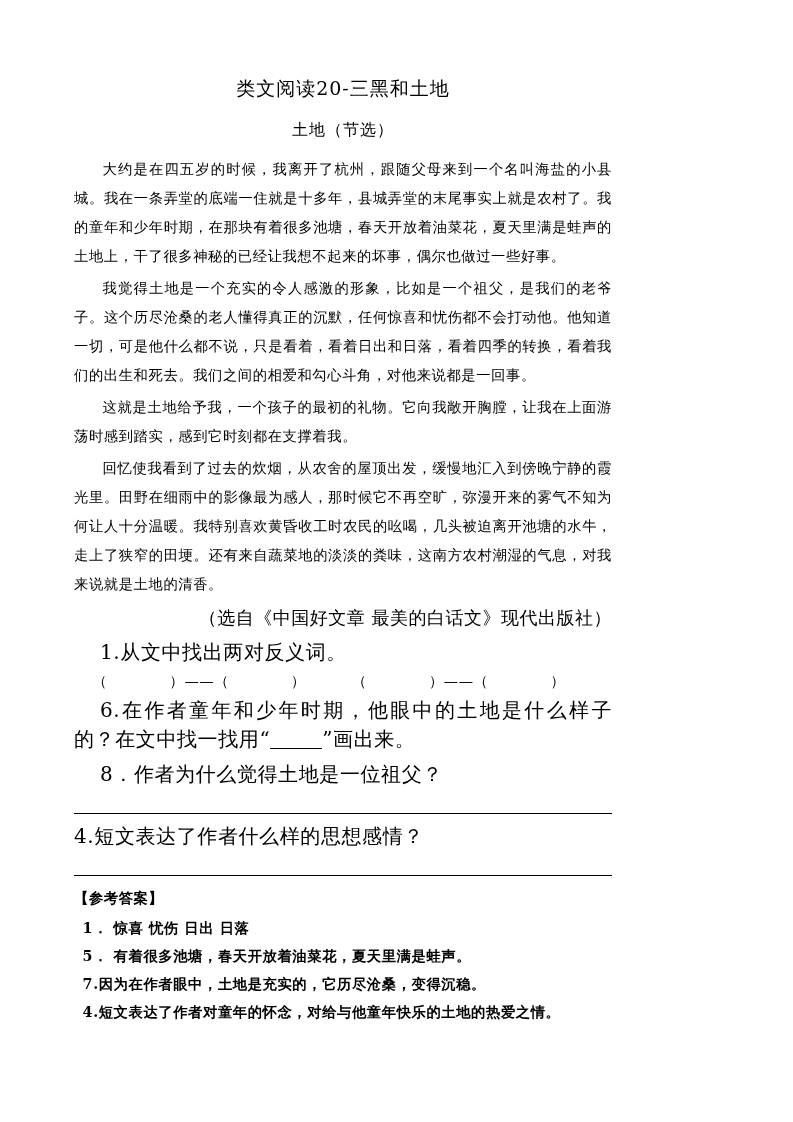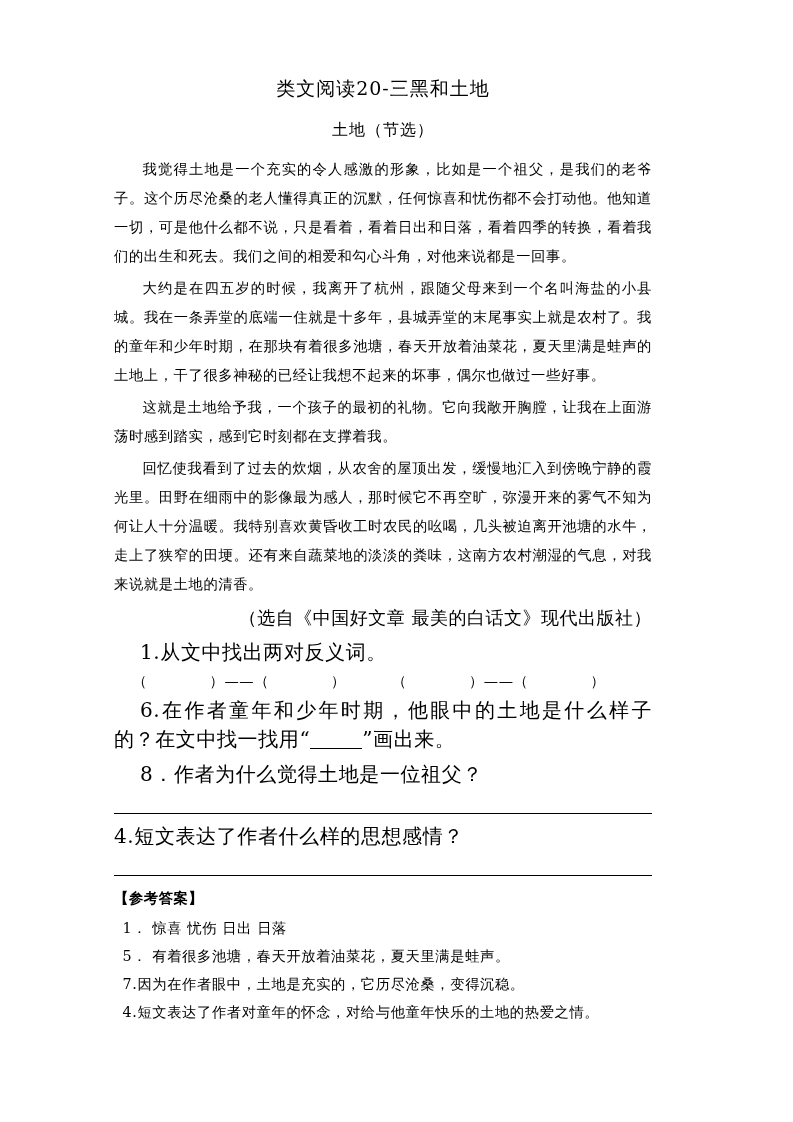--- a/index.html
+++ b/index.html
@@ -13,21 +13,20 @@
     font-family: "Liberation Serif", "DejaVu Serif", serif;
     color: #000000;
     position: relative;
     overflow: hidden;
   }
   .page {
     box-sizing: border-box;
     width: 697px;
     height: 1122px;
     padding: 62px 85px 40px 74px;
-    margin-left: 40px;
   }
   .doc-title {
     text-align: center;
     font-size: 19px;
     font-weight: 400;
     letter-spacing: 1px;
     margin: 14px 0 18px 0;
     font-family: "DejaVu Serif", "Liberation Serif", serif;
   }
   .sub-title {
@@ -103,35 +102,36 @@
     font-family: "DejaVu Sans", "Liberation Sans", sans-serif;
     font-weight: 700;
   }
   .ans-line {
     font-size: 14.3px;
     line-height: 28px;
     margin: 0;
     letter-spacing: 0.6px;
     text-indent: 0.6em;
     font-family: "DejaVu Serif", "Liberation Serif", serif;
+    font-weight: bold;
   }
   .spacer-sm { height: 6px; }
   .spacer-md { height: 14px; }
 </style>
 </head>
 <body>
 
 <div class="page">
 
   <h1 class="doc-title">类文阅读20-三黑和土地</h1>
 
   <h2 class="sub-title">土地（节选）</h2>
 
+  <p class="body-para">大约是在四五岁的时候，我离开了杭州，跟随父母来到一个名叫海盐的小县城。我在一条弄堂的底端一住就是十多年，县城弄堂的末尾事实上就是农村了。我的童年和少年时期，在那块有着很多池塘，春天开放着油菜花，夏天里满是蛙声的土地上，干了很多神秘的已经让我想不起来的坏事，偶尔也做过一些好事。</p>
   <p class="body-para">我觉得土地是一个充实的令人感激的形象，比如是一个祖父，是我们的老爷子。这个历尽沧桑的老人懂得真正的沉默，任何惊喜和忧伤都不会打动他。他知道一切，可是他什么都不说，只是看着，看着日出和日落，看着四季的转换，看着我们的出生和死去。我们之间的相爱和勾心斗角，对他来说都是一回事。</p>
-  <p class="body-para">大约是在四五岁的时候，我离开了杭州，跟随父母来到一个名叫海盐的小县城。我在一条弄堂的底端一住就是十多年，县城弄堂的末尾事实上就是农村了。我的童年和少年时期，在那块有着很多池塘，春天开放着油菜花，夏天里满是蛙声的土地上，干了很多神秘的已经让我想不起来的坏事，偶尔也做过一些好事。</p>
   <p class="body-para">这就是土地给予我，一个孩子的最初的礼物。它向我敞开胸膛，让我在上面游荡时感到踏实，感到它时刻都在支撑着我。</p>
   <p class="body-para">回忆使我看到了过去的炊烟，从农舍的屋顶出发，缓慢地汇入到傍晚宁静的霞光里。田野在细雨中的影像最为感人，那时候它不再空旷，弥漫开来的雾气不知为何让人十分温暖。我特别喜欢黄昏收工时农民的吆喝，几头被迫离开池塘的水牛，走上了狭窄的田埂。还有来自蔬菜地的淡淡的粪味，这南方农村潮湿的气息，对我来说就是土地的清香。</p>
 
   <p class="source-line">（选自《中国好文章 最美的白话文》现代出版社）</p>
 
   <p class="q-line">1.从文中找出两对反义词。</p>
 
   <p class="blank-row">
     <span>（</span><span class="gap"></span><span>）——（</span><span class="gap"></span><span>）</span><span class="gap2"></span><span>（</span><span class="gap"></span><span>）——（</span><span class="gap"></span><span>）</span>
   </p>

